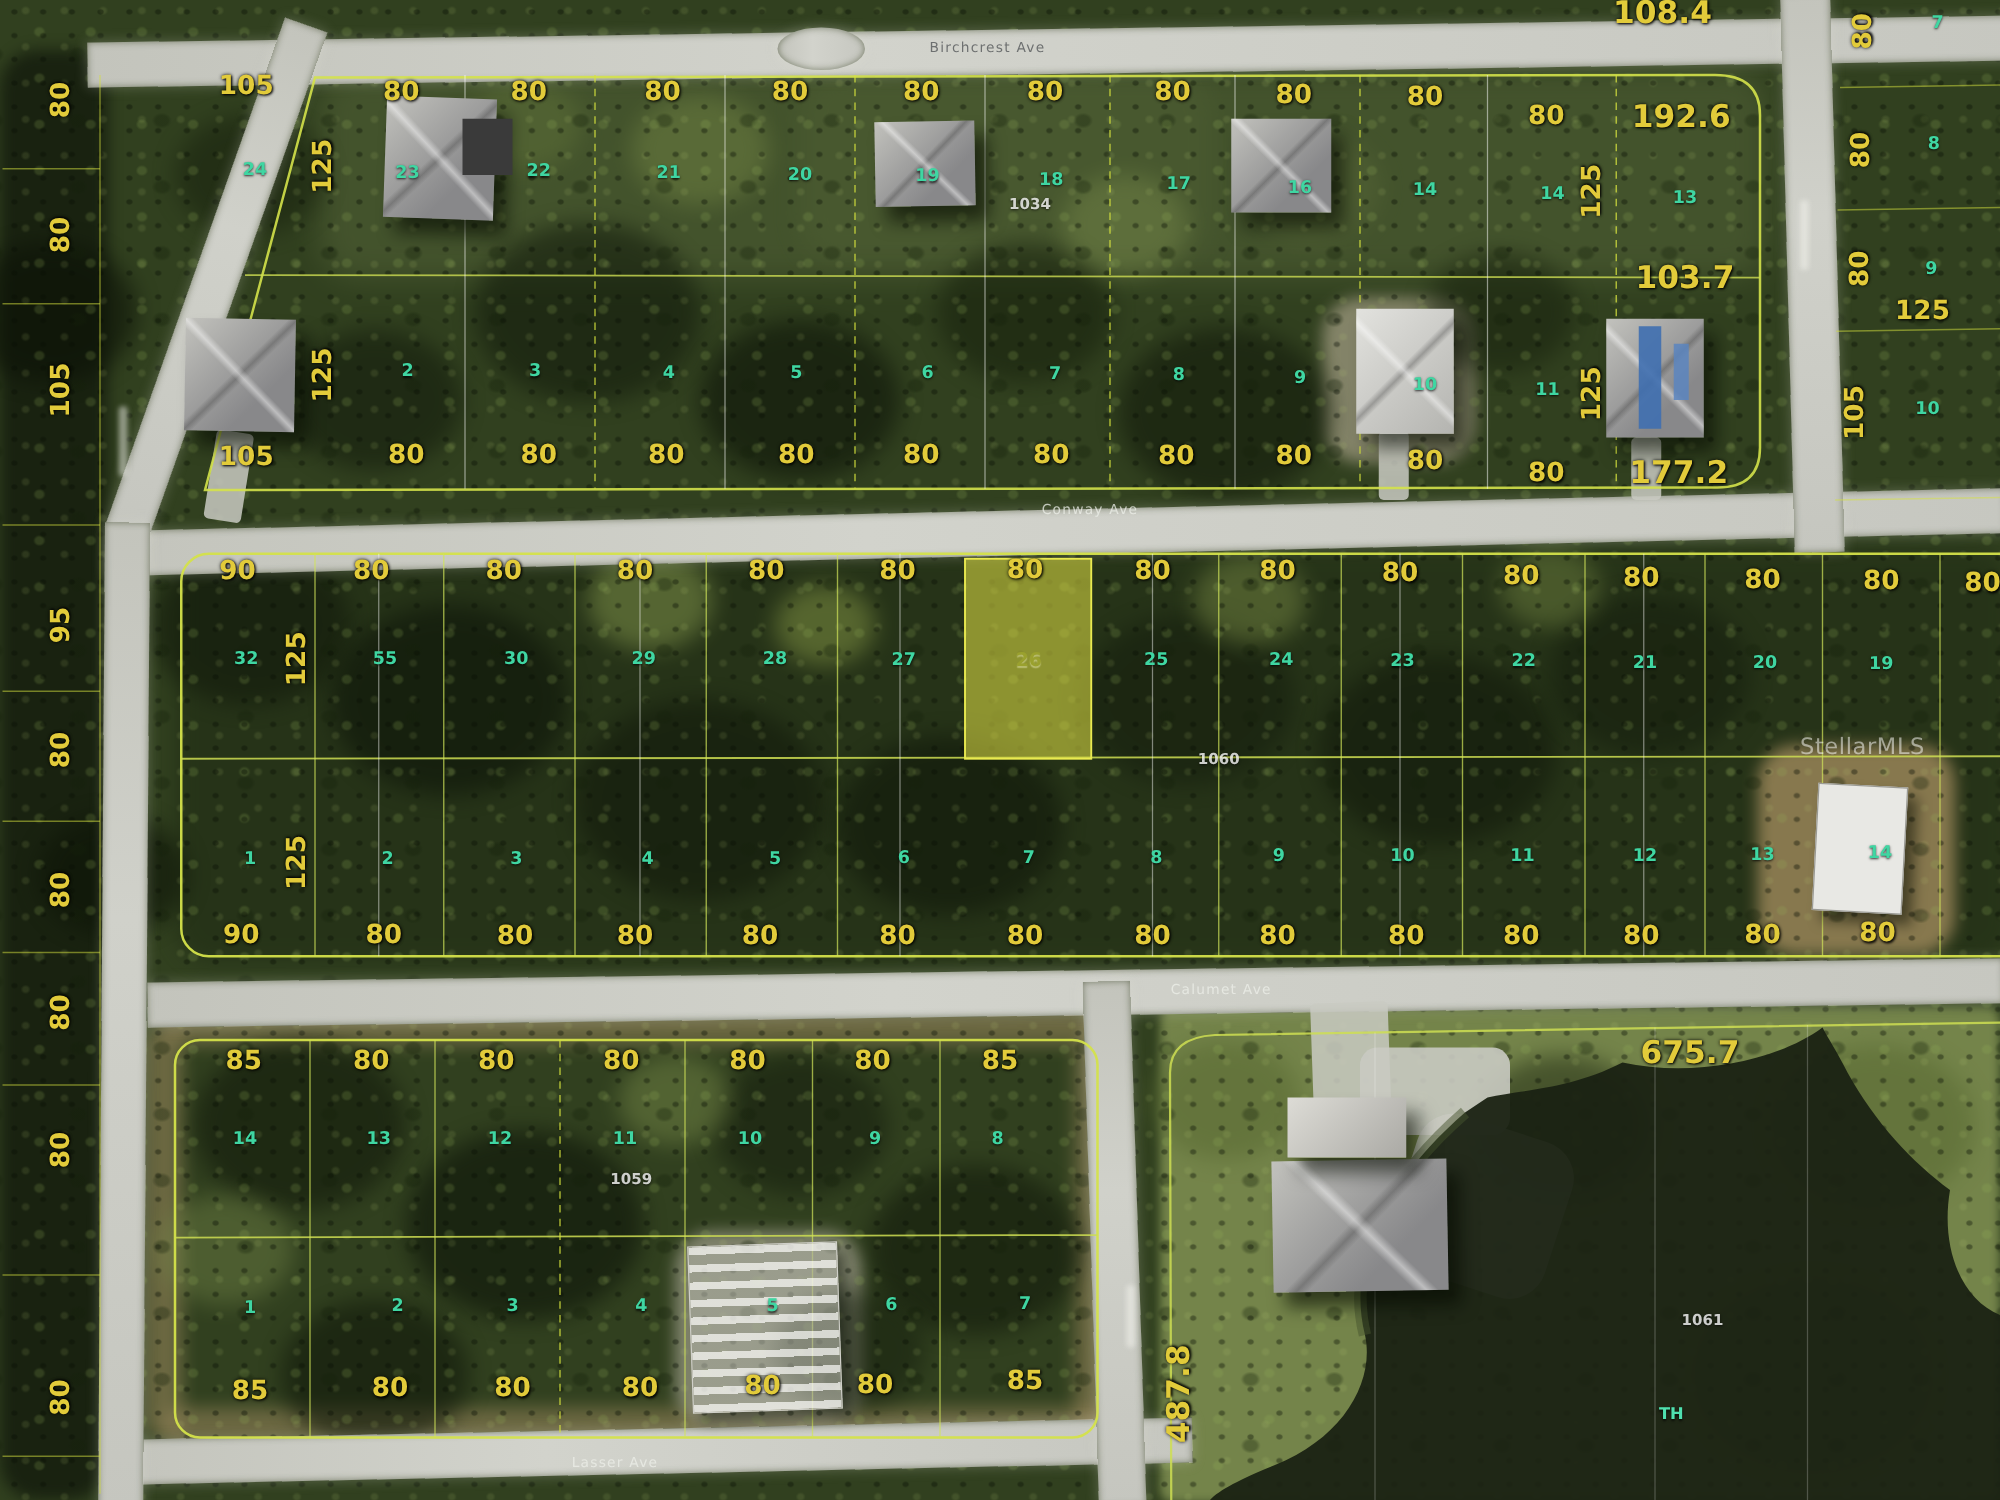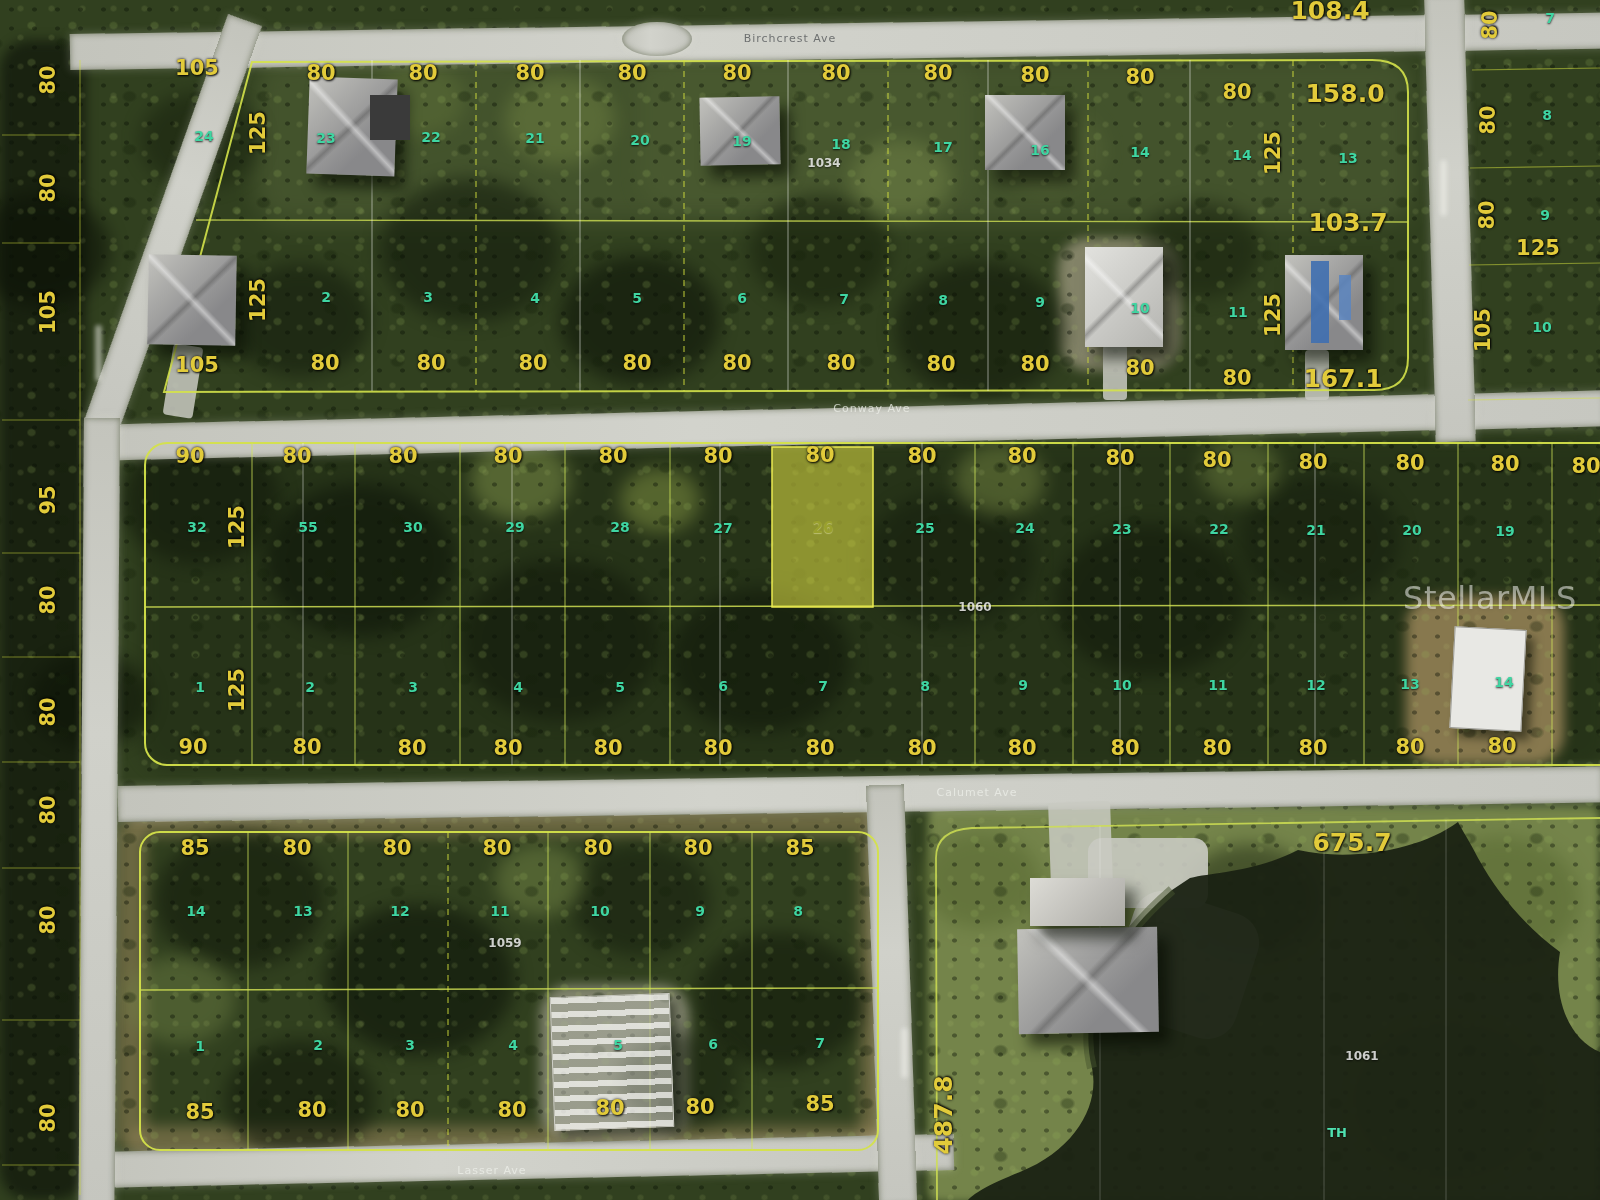--- a/index.html
+++ b/index.html
@@ -33,21 +33,21 @@
   .D{color:#e2cb3a;font-weight:bold;font-size:25px;
      text-shadow:0 0 3px rgba(0,0,0,.9),1px 1px 2px rgba(0,0,0,.85);}
   .l{color:#3fd6a2;font-weight:bold;font-size:14px;text-shadow:0 1px 2px rgba(0,0,0,.8);}
   .lh{color:#9aa12e;font-weight:bold;font-size:15px;text-shadow:0 1px 1px rgba(255,255,210,.4);}
   .b{color:#ececec;font-size:12px;font-weight:bold;opacity:.85;text-shadow:0 1px 2px rgba(0,0,0,.7);}
   .t{color:#4fe0b0;font-size:13px;font-weight:bold;text-shadow:0 1px 2px rgba(0,0,0,.7);}
   .s{color:#eef0ea;font-size:11px;letter-spacing:1px;opacity:.75;filter:blur(.4px);}
   .sd{color:#55585a;font-size:11px;letter-spacing:1px;opacity:.8;filter:blur(.5px);text-align:center;}
   .vblur{position:absolute;width:7px;background:rgba(245,245,240,.5);filter:blur(2px);
          z-index:8;border-radius:3px;}
-  #wm{position:absolute;z-index:12;color:#ffffff;opacity:.5;font-size:32px;
+  #wm{position:absolute;z-index:12;color:#ffffff;opacity:.5;font-size:18px;
       letter-spacing:.5px;transform:translate(-50%,-50%);text-shadow:0 0 4px rgba(0,0,0,.3);}
   .pondwrap{position:absolute;left:0;top:0;z-index:5;}
   .struct{position:absolute;z-index:7;}
 </style>
 </head>
 <body>
 
 <div id="map">
 
   <div class="patch" style="left:0;top:40px;width:86px;height:1160px;background:#151d0e;opacity:.85;filter:blur(6px);"></div>
@@ -222,21 +222,21 @@
       <span class="lbl d" style="left: 321px; top: 73px;">80</span>
       <span class="lbl d" style="left: 423px; top: 73px;">80</span>
       <span class="lbl d" style="left: 530px; top: 73px;">80</span>
       <span class="lbl d" style="left: 632px; top: 73px;">80</span>
       <span class="lbl d" style="left: 737px; top: 73px;">80</span>
       <span class="lbl d" style="left: 836px; top: 73px;">80</span>
       <span class="lbl d" style="left: 938px; top: 73px;">80</span>
       <span class="lbl d" style="left: 1035px; top: 75px;">80</span>
       <span class="lbl d" style="left: 1140px; top: 77px;">80</span>
       <span class="lbl d" style="left: 1237px; top: 92px;">80</span>
-      <span class="lbl D" style="left: 1345px; top: 93px;">158.0</span>
+      <span class="lbl D" style="left: 1345px; top: 93px;">192.6</span>
       <span class="lbl D" style="left: 1330px; top: 10px;">108.4</span>
       <span class="lbl l" style="left: 326px; top: 138px;">23</span>
       <span class="lbl l" style="left: 431px; top: 137px;">22</span>
       <span class="lbl l" style="left: 535px; top: 138px;">21</span>
       <span class="lbl l" style="left: 640px; top: 140px;">20</span>
       <span class="lbl l" style="left: 742px; top: 141px;">19</span>
       <span class="lbl l" style="left: 841px; top: 144px;">18</span>
       <span class="lbl l" style="left: 943px; top: 147px;">17</span>
       <span class="lbl l" style="left: 1040px; top: 150px;">16</span>
       <span class="lbl l" style="left: 1140px; top: 152px;">14</span>
@@ -259,21 +259,21 @@
       <span class="lbl d" style="left: 325px; top: 363px;">80</span>
       <span class="lbl d" style="left: 431px; top: 363px;">80</span>
       <span class="lbl d" style="left: 533px; top: 363px;">80</span>
       <span class="lbl d" style="left: 637px; top: 363px;">80</span>
       <span class="lbl d" style="left: 737px; top: 363px;">80</span>
       <span class="lbl d" style="left: 841px; top: 363px;">80</span>
       <span class="lbl d" style="left: 941px; top: 364px;">80</span>
       <span class="lbl d" style="left: 1035px; top: 364px;">80</span>
       <span class="lbl d" style="left: 1140px; top: 368px;">80</span>
       <span class="lbl d" style="left: 1237px; top: 378px;">80</span>
-      <span class="lbl D" style="left: 1343px; top: 378px;">167.1</span>
+      <span class="lbl D" style="left: 1343px; top: 378px;">177.2</span>
       <span class="lbl d rot" style="left: 1490px; top: 25px;">80</span>
       <span class="lbl d rot" style="left: 1488px; top: 120px;">80</span>
       <span class="lbl d rot" style="left: 1487px; top: 215px;">80</span>
       <span class="lbl d rot" style="left: 1483px; top: 330px;">105</span>
       <span class="lbl d" style="left: 1538px; top: 248px;">125</span>
       <span class="lbl l" style="left: 1550px; top: 18px;">7</span>
       <span class="lbl l" style="left: 1547px; top: 115px;">8</span>
       <span class="lbl l" style="left: 1545px; top: 215px;">9</span>
       <span class="lbl l" style="left: 1542px; top: 327px;">10</span>
       <span class="lbl d" style="left: 190px; top: 456px;">90</span>

